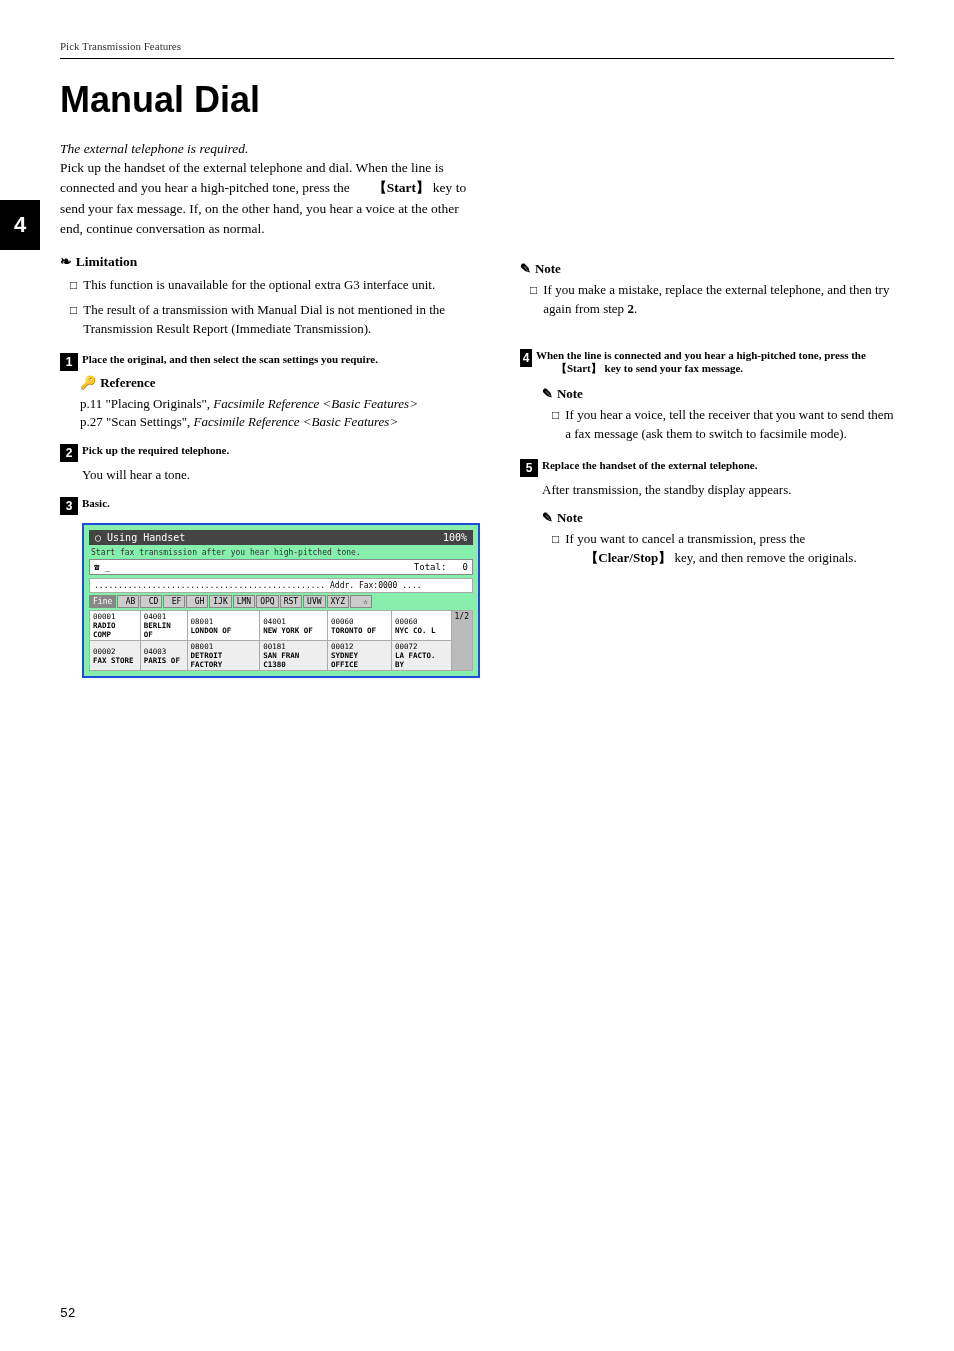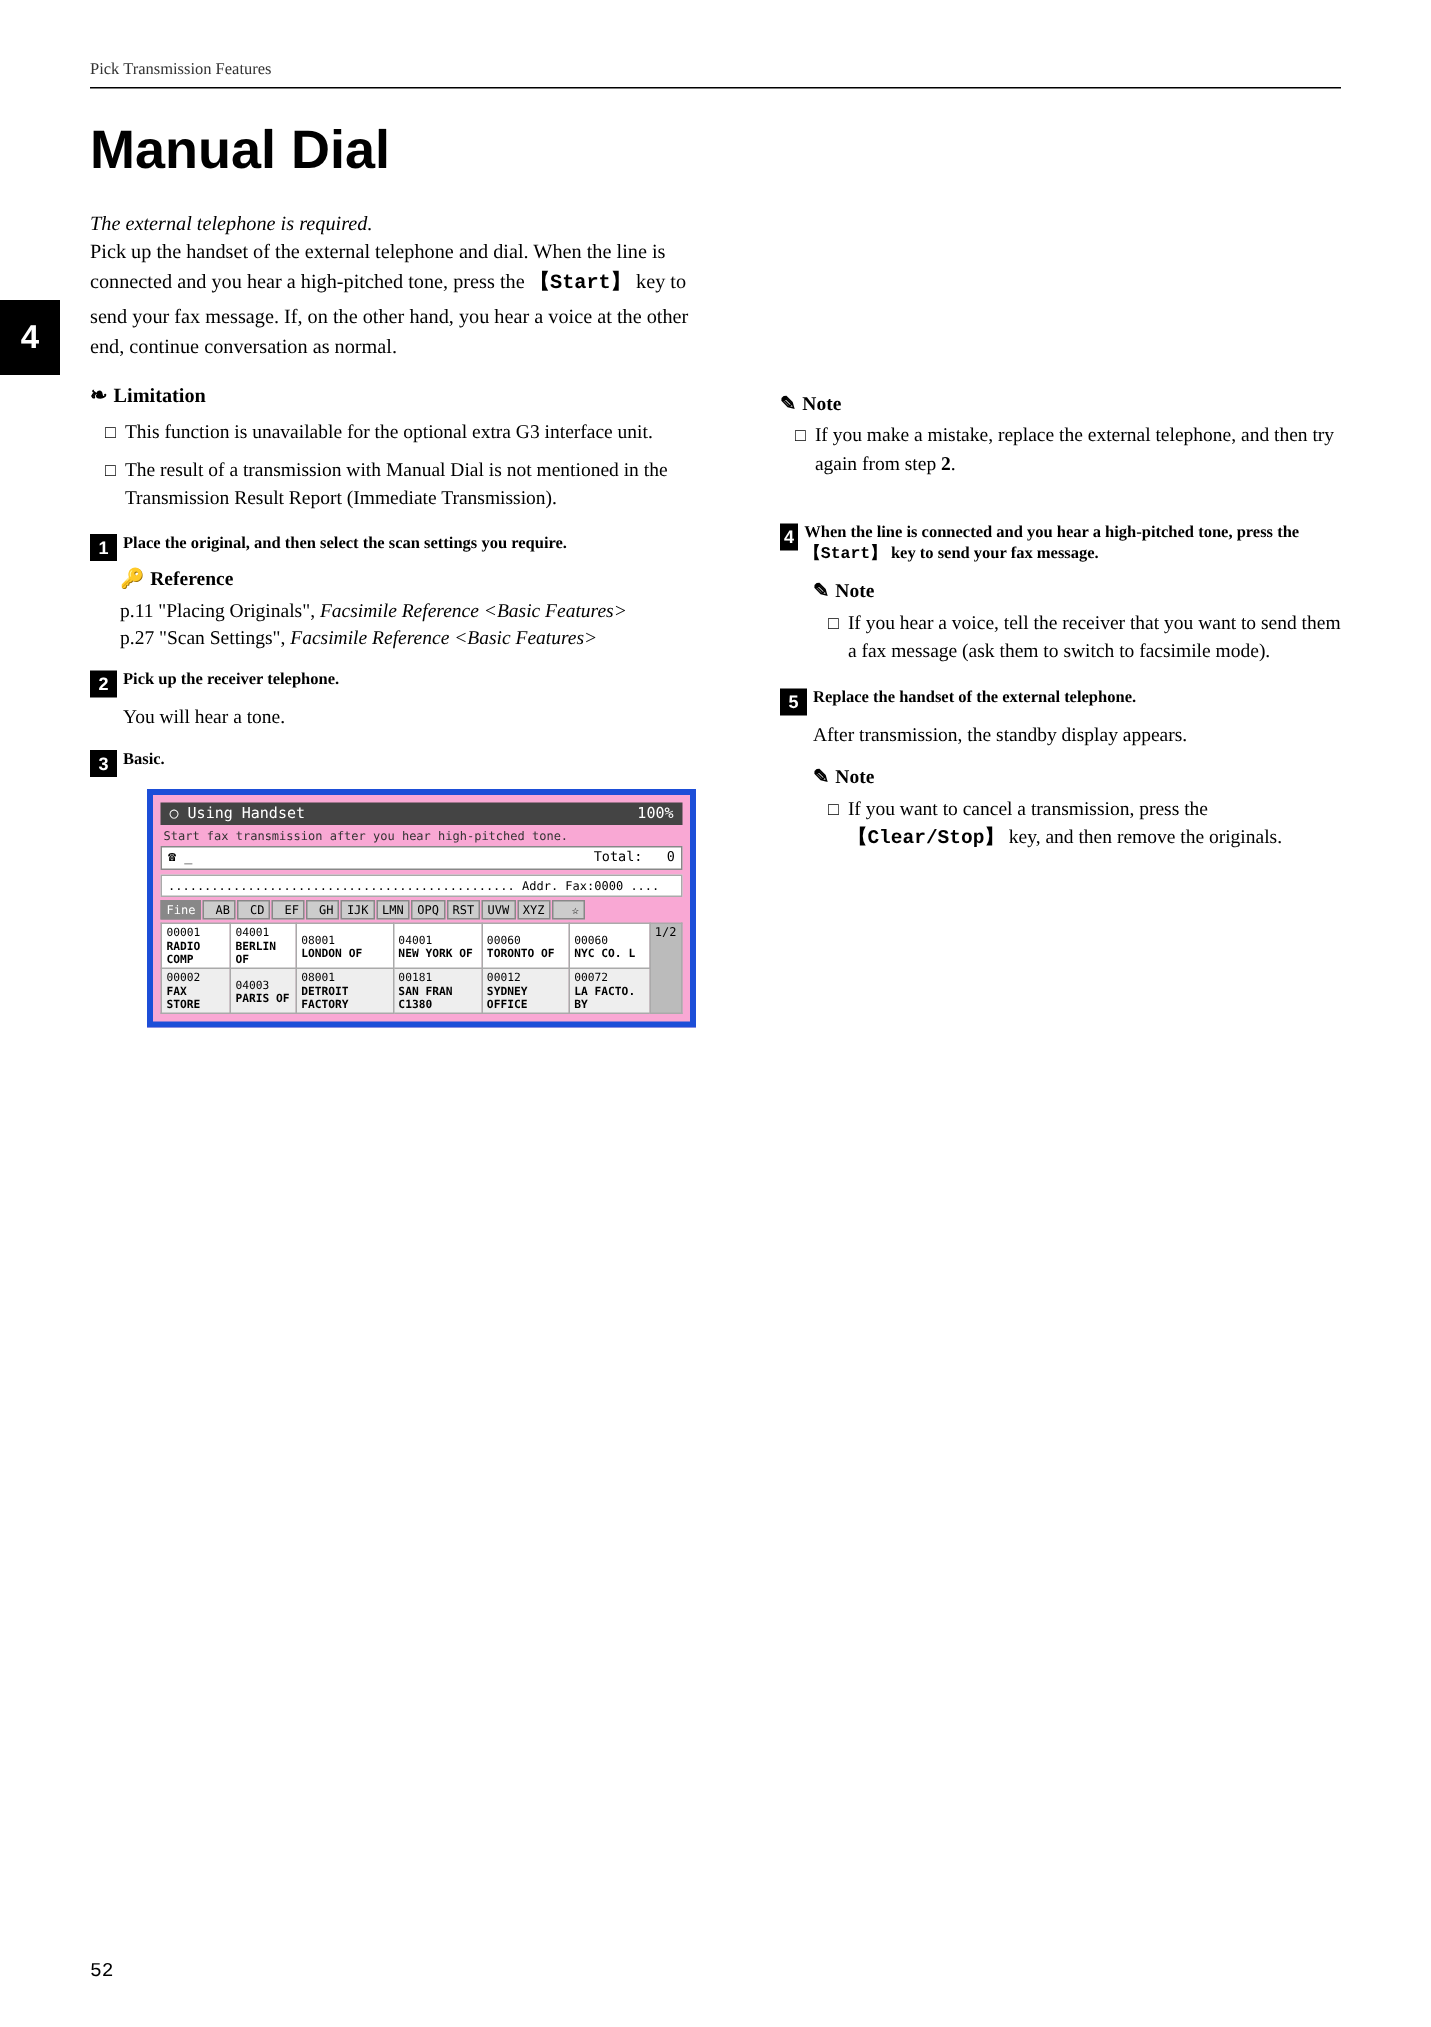--- a/index.html
+++ b/index.html
@@ -189,46 +189,47 @@
       gap: 4px;
       margin-bottom: 4px;
     }
 
     .note-icon {
       font-size: 13px;
     }
 
     
     .key {
-      font-family: Liberation Mono, monospace;
-      font-weight: bold;
+      font-family: Liberation Serif, serif;
+      font-weight: bold;
+      margin-left: 20px;
     }
 
     
     .page-number {
       position: absolute;
       bottom: 30px;
       left: 60px;
       font-size: 13px;
       font-family: Liberation Mono, monospace;
     }
 
     
     .step-line {
       display: flex;
       align-items: flex-start;
       gap: 0;
       margin-bottom: 4px;
     }
 
     .dial-screen {
-      border: 4px solid #1d4ed8;
-      background: #f9a8d4;
+      border: 2px solid #1d4ed8;
+      background: #86efac;
       padding: 5px;
-      margin: 8px 16px;
+      margin: 8px 0;
       font-size: 9px;
       font-family: monospace;
     }
 
     .dial-screen-title {
       background: #444;
       color: #fff;
       padding: 2px 6px;
       font-size: 10px;
       display: flex;
@@ -348,21 +349,21 @@
           </div>
           <div class="reference-text">
             p.27 "Scan Settings", <span class="italic-text">Facsimile Reference &lt;Basic Features&gt;</span>
           </div>
         </div>
       </div>
 
       <div class="step">
         <div class="step-line">
           <span class="step-number">2</span>
-          <strong class="step-title">Pick up the receiver telephone.</strong>
+          <strong class="step-title">Pick up the required telephone.</strong>
         </div>
         <div class="step-content">
           <p class="step-body">You will hear a tone.</p>
         </div>
       </div>
 
       <div class="step">
         <div class="step-line">
           <span class="step-number">3</span>
           <strong class="step-title">Basic.</strong>

